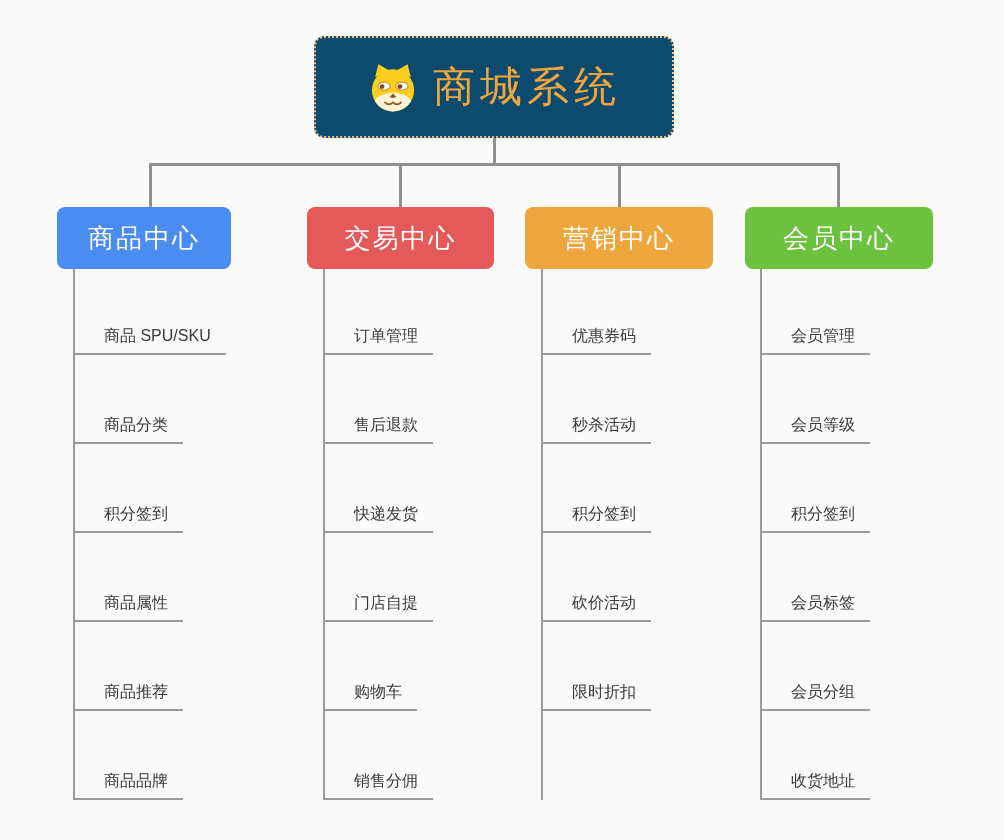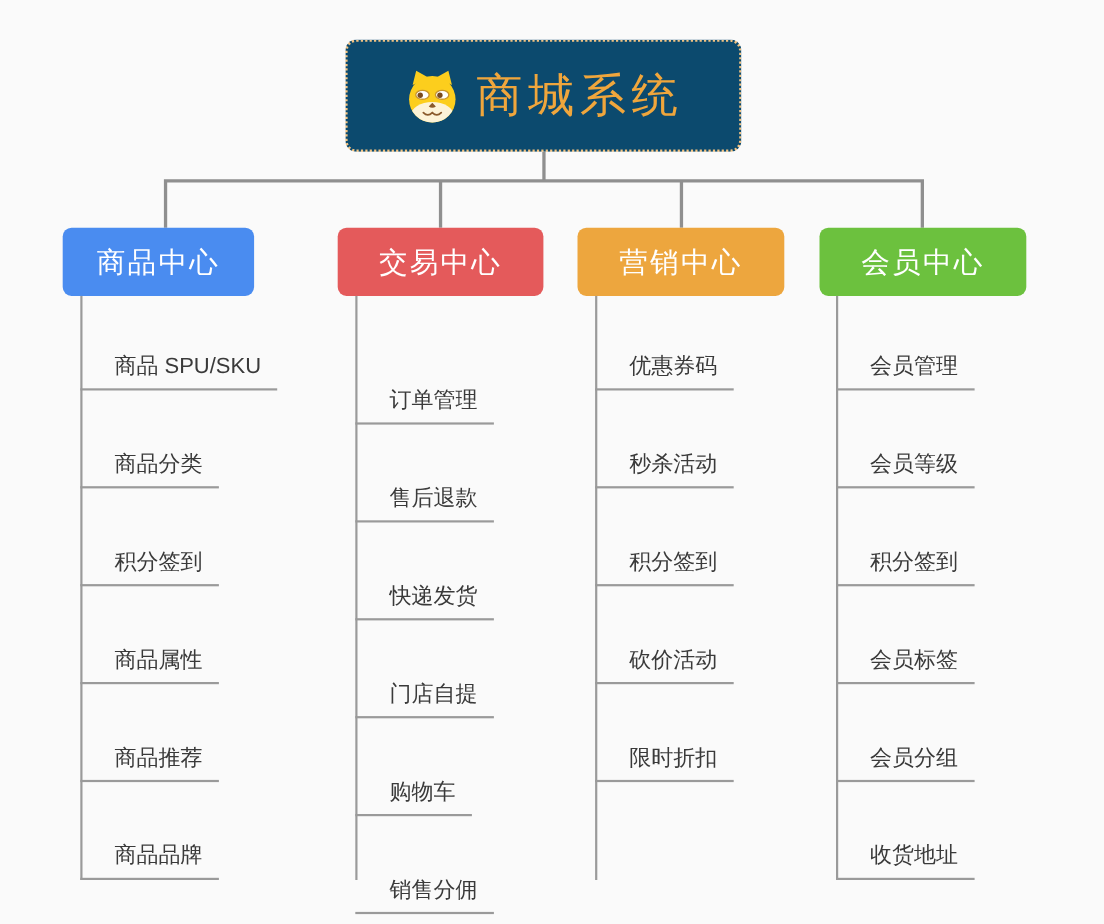--- a/index.html
+++ b/index.html
@@ -37,27 +37,27 @@
   .b3{left:525px;width:188px;background:#eda63e;}
   .b4{left:745px;width:188px;background:#6cc13e;}
 
   
   .vline{
     position:absolute;top:269px;width:2px;height:531px;background:#9a9a9a;
   }
   .v1{left:73px;} .v2{left:323px;} .v3{left:541px;} .v4{left:760px;}
 
   .col{position:absolute;top:269px;}
-  .c1{left:73px;} .c2{left:323px;margin-top:31px;} .c3{left:541px;} .c4{left:760px;}
+  .c1{left:73px;} .c2{left:323px;} .c3{left:541px;} .c4{left:760px;}
 
   .row{height:89px;display:flex;align-items:flex-end;}
   .row.first{height:86px;}
   .leaf{
     display:inline-block;white-space:nowrap;
-    font-size:20px;color:#3a3a3a;line-height:1.35;
+    font-size:16px;color:#3a3a3a;line-height:1.35;
     padding:0 15px 6px 31px;
     border-bottom:2px solid #9a9a9a;
   }
 </style>
 </head>
 <body>
 
 <div class="canvas">
 
   <svg class="connectors" viewBox="0 0 1004 840" fill="none">

